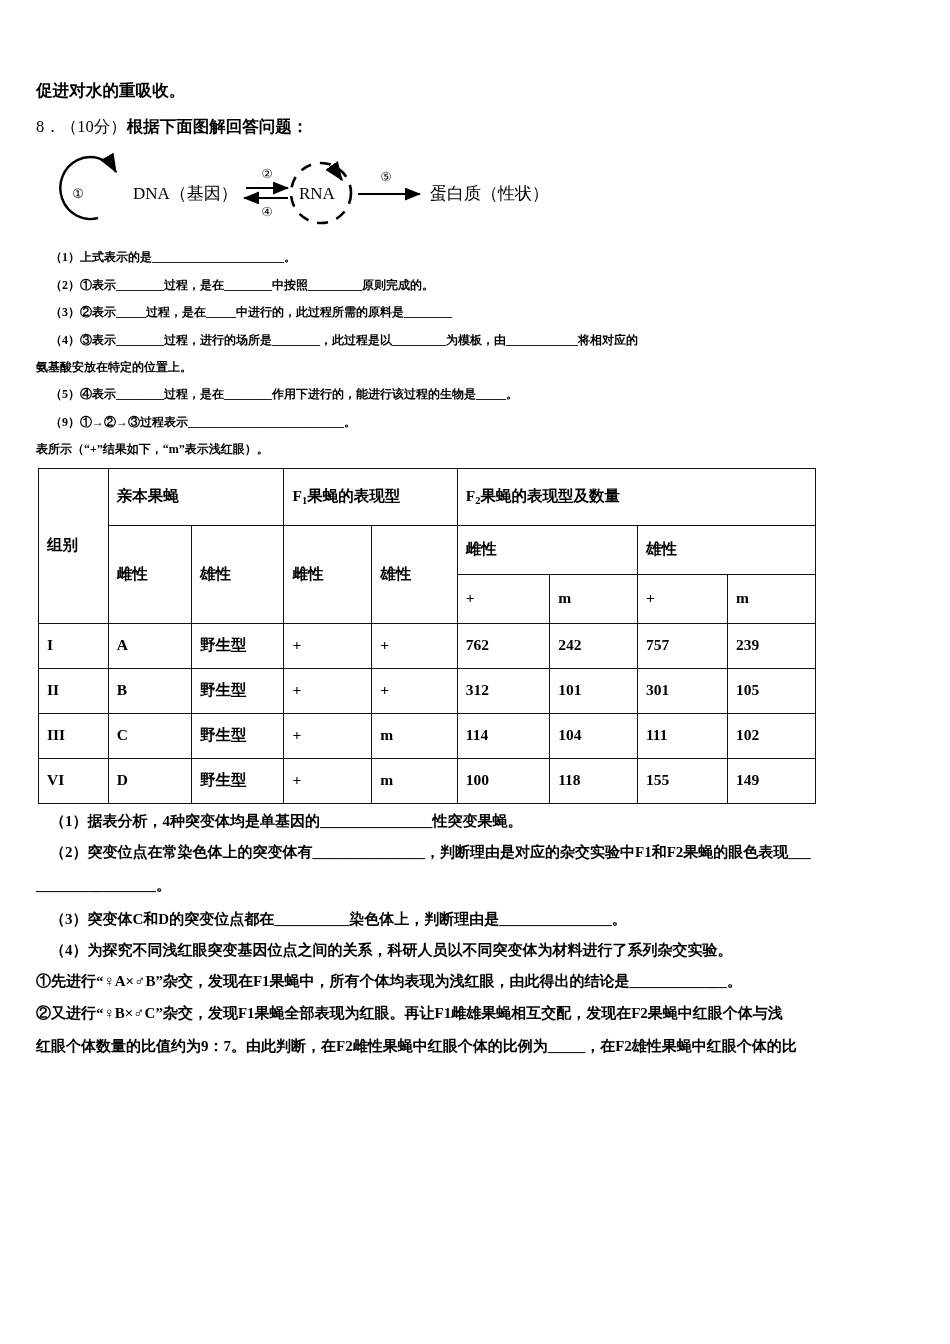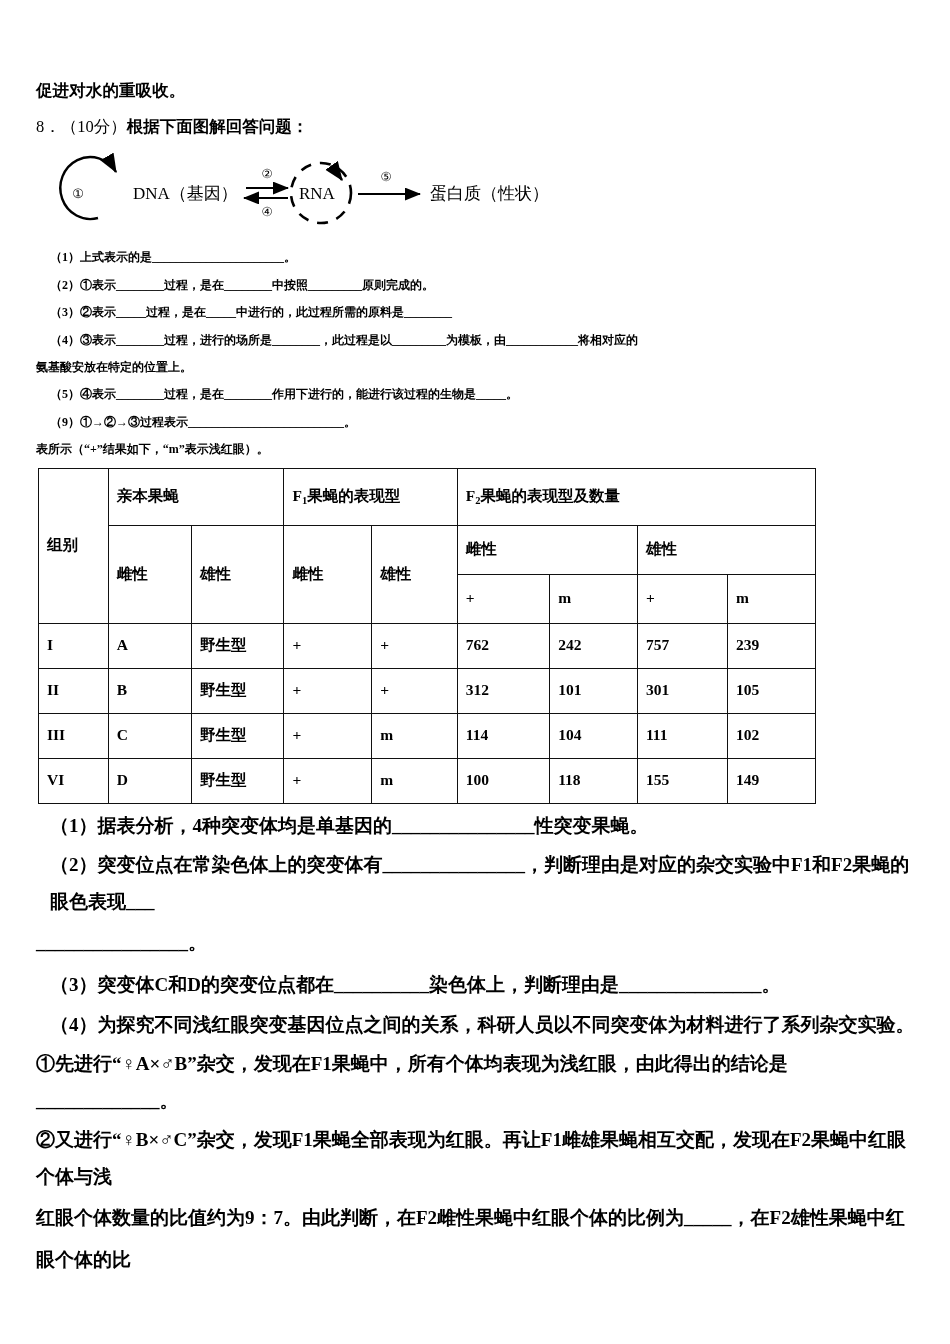--- a/index.html
+++ b/index.html
@@ -90,21 +90,21 @@
   .c-pf      { width: 74px; }
   .c-pm      { width: 82px; }
   .c-f1f     { width: 78px; }
   .c-f1m     { width: 76px; }
   .c-f2a     { width: 82px; }
   .c-f2b     { width: 78px; }
   .c-f2c     { width: 80px; }
   .c-f2d     { width: 78px; }
 
   .tail-line {
-    font-size: 19px;
+    font-size: 15px;
     line-height: 1.95;
     font-weight: bold;
     margin: 2px 0 0 0;
   }
   .tail-line.loose { line-height: 2.25; }
 </style>
 </head>
 <body>
 
 <div class="page">

